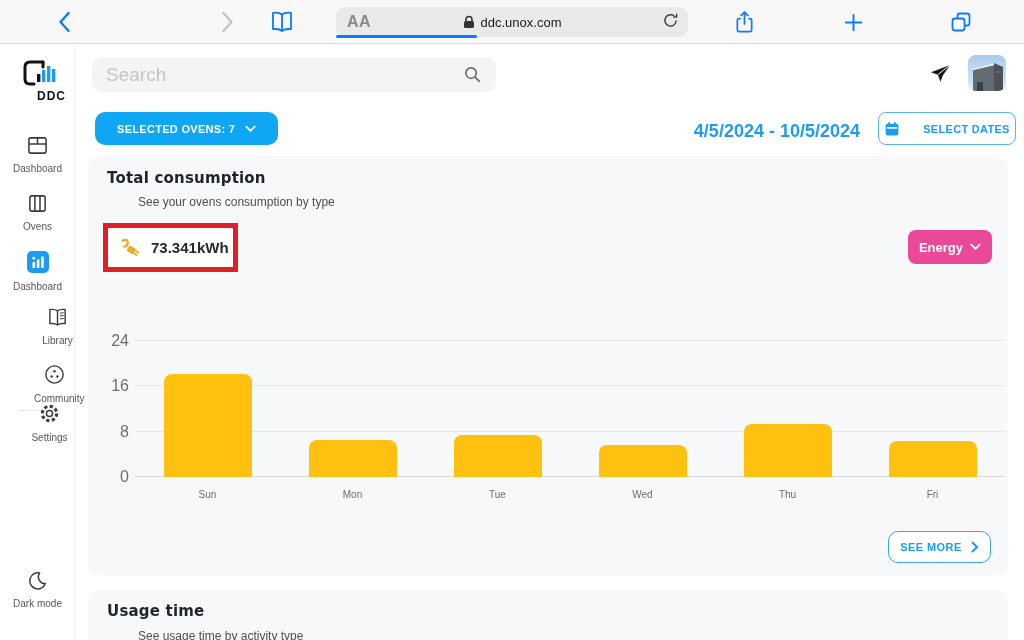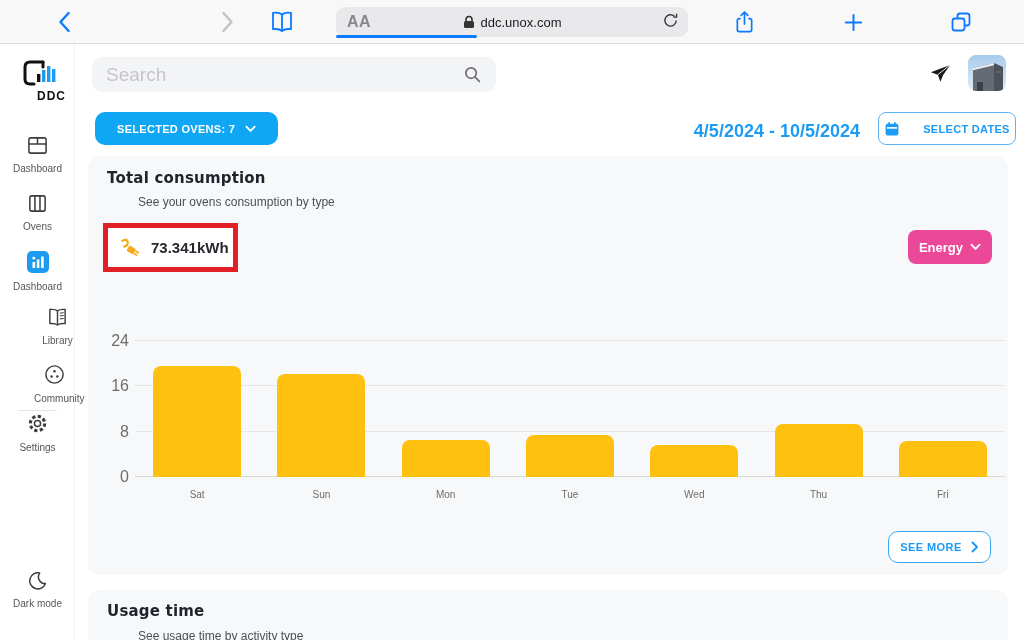--- a/index.html
+++ b/index.html
@@ -21,21 +21,21 @@
   .urlbar .reload { position:absolute; right:9px; }
   .urlbar .progress { position:absolute; left:0; bottom:-1px; height:3px; width:40%; background:#0a7aff; border-radius:2px; }
 
   
   .sidebar { position:absolute; top:44px; left:0; width:75px; height:596px; background:#ffffff; border-right:1px solid #f2f2f3; z-index:40; }
   .side-item { position:absolute; width:75px; text-align:center; cursor:pointer; }
   .side-item .lbl { display:block; font-size:10px; color:#565658; margin-top:3px; }
   .side-logo { top:14px; }
   .side-logo .logo-word { font-size:12px; font-weight:bold; color:#101114; letter-spacing:1px; margin-top:-3px;padding-left:28px; }
   .si-dashboard { top:91px; } .si-ovens { top:149px; } .si-analytics { top:206px; }
-  .si-library { top:263px;margin-left:20px; } .si-community { top:319px;padding-left:34px; } .si-settings { top:368px; }
+  .si-library { top:263px;margin-left:20px; } .si-community { top:319px;padding-left:34px; } .si-settings { top:358px;margin-left:12px; }
   .side-divider { position:absolute; top:366px; left:18px; width:39px; height:1px; background:#e4e4e6; }
   .si-darkmode { top:526px; }
 
   
   .searchbar { position:absolute; left:92px; top:57px; width:404px; height:35px; background:#f3f4f6; border-radius:10px; display:flex; align-items:center; padding:0 14px; z-index:10; }
   .searchbar input { flex:1; border:none; outline:none; background:transparent; font-size:19px; color:#333; font-family:"Liberation Sans",sans-serif; }
   .searchbar input::placeholder { color:#c6c6ca; }
   .send-btn { position:absolute; left:926px; top:60px; width:28px; height:28px; display:flex; align-items:center; justify-content:center; }
   .avatar { position:absolute; left:968px; top:55px; width:38px; height:36px; border-radius:8px; overflow:hidden; }
 
@@ -280,24 +280,20 @@
       <div class="gridline zero" style="bottom: 0%;"></div>
       <div class="ytick" style="bottom: 0%;">0</div>
       <div class="gridline" style="bottom: 33.3333%;"></div>
       <div class="ytick" style="bottom: 33.3333%;">8</div>
       <div class="gridline" style="bottom: 66.6667%;"></div>
       <div class="ytick" style="bottom: 66.6667%;">16</div>
       <div class="gridline" style="bottom: 100%;"></div>
       <div class="ytick" style="bottom: 100%;">24</div>
       <div class="bars-row">
         <div class="bar-col">
-          <div class="bar" style="height: 81.6667%; background: rgb(254, 193, 16);"></div>
-          <div class="xlabel">Sat</div>
-        </div>
-        <div class="bar-col">
           <div class="bar" style="height: 75.8333%; background: rgb(254, 193, 16);"></div>
           <div class="xlabel">Sun</div>
         </div>
         <div class="bar-col">
           <div class="bar" style="height: 27.5%; background: rgb(254, 193, 16);"></div>
           <div class="xlabel">Mon</div>
         </div>
         <div class="bar-col">
           <div class="bar" style="height: 30.8333%; background: rgb(254, 193, 16);"></div>
           <div class="xlabel">Tue</div>

